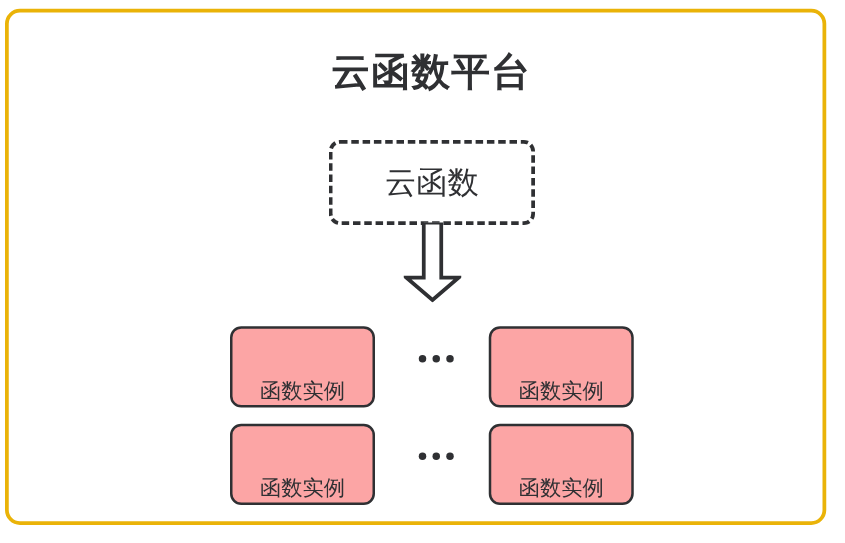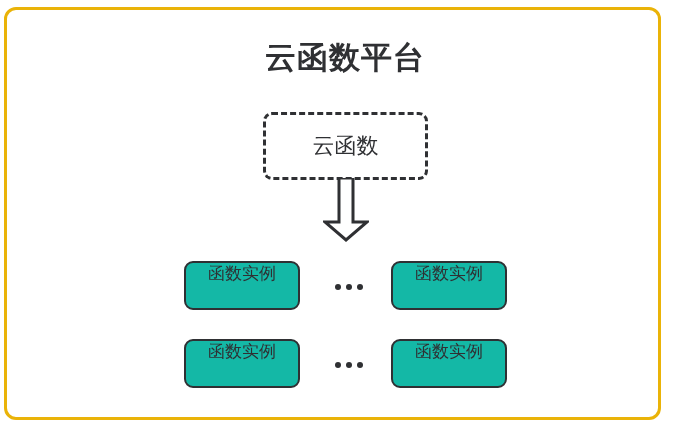--- a/index.html
+++ b/index.html
@@ -59,21 +59,21 @@
     height: 68px;
     box-sizing: border-box;
     border: 3px dashed #2f3033;
     border-radius: 9px;
     background: #ffffff;
     display: flex;
     align-items: center;
     justify-content: center;
   }
   .dashed-box .box-label {
-    font-size: 22px;
+    font-size: 25px;
     line-height: 24px;
     color: #2f3033;
     white-space: nowrap;
   }
 
   
   .block-arrow {
     position: absolute;
     left: 316px;
     top: 168px;
@@ -88,27 +88,27 @@
     width: 676px;
     height: 52px;
   }
   .inst-row.row-1 { top: 251px; }
   .inst-row.row-2 { top: 329px; }
 
   .inst-box {
     position: absolute;
     top: 0;
     width: 116px;
-    height: 49px;
+    height: 65px;
     box-sizing: border-box;
     border: 2.5px solid #2f3033;
     border-radius: 9px;
-    background: #14b8a6;
+    background: #fca5a5;
     display: flex;
-    align-items: flex-start;
+    align-items: flex-end;
     justify-content: center;
   }
   .inst-box.left  { left: 177px; }
   .inst-box.right { left: 384px; }
 
   .inst-box .box-label {
     font-size: 17px;
     line-height: 22px;
     color: #2f3033;
     white-space: nowrap;

